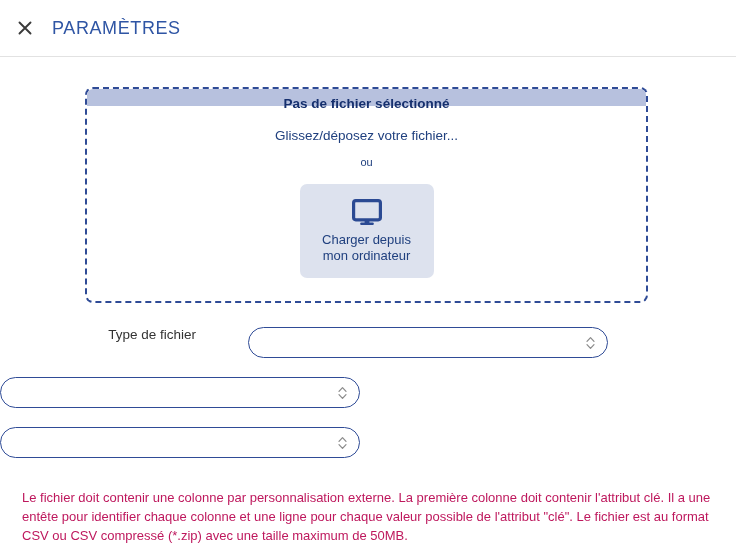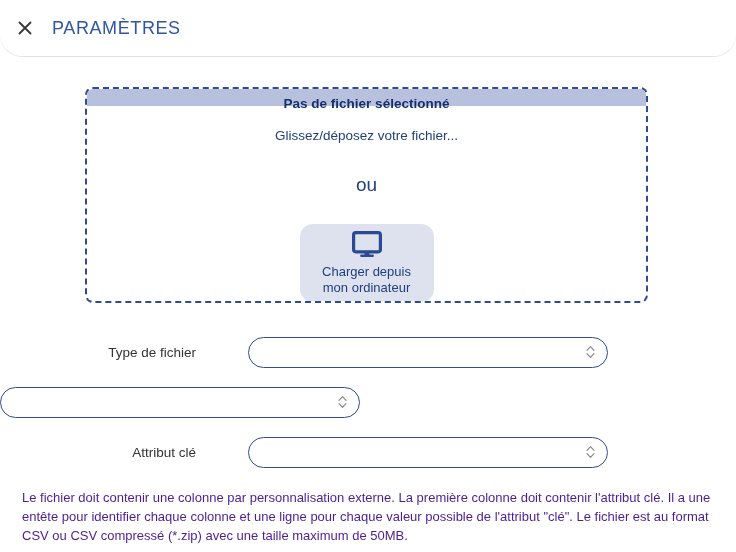--- a/index.html
+++ b/index.html
@@ -18,21 +18,20 @@
 
   
   .header {
     height: 57px;
     box-sizing: border-box;
     border-bottom: 1px solid #e2e2e2;
     display: flex;
     align-items: center;
     padding-left: 12px;
     background: #ffffff;
-    border-radius: 22px;
   }
   .close-btn {
     width: 26px;
     height: 26px;
     display: flex;
     align-items: center;
     justify-content: center;
     cursor: pointer;
     background: none;
     border: none;
@@ -69,39 +68,38 @@
     font-weight: bold;
     text-align: center;
     line-height: 29px;
     height: 17px;
   }
   .dropzone-body {
     display: flex;
     flex-direction: column;
     align-items: center;
     padding-top: 22px;
-    gap: 12px;
   }
   .drop-hint {
     font-size: 13.5px;
     color: #20407f;
   }
   .drop-or {
-    font-size: 19px;
+    font-size: 11px;
     color: #20407f;
-    margin-top: 19px;
+    margin-top: 13px;
   }
 
   .upload-btn {
     margin-top: 16px;
     width: 134px;
-    height: 78px;
+    height: 94px;
     background: #dde2ee;
     border: none;
-    border-radius: 13px;
+    border-radius: 7px;
     display: flex;
     flex-direction: column;
     align-items: center;
     justify-content: center;
     cursor: pointer;
     font-family: inherit;
     padding: 12px;
   }
   .monitor-icon { margin-bottom: 6px; }
   .monitor-icon svg { display: block; }
@@ -115,21 +113,21 @@
 
   
   .form {
     position: absolute;
     left: 0;
     top: 327px;
     width: 736px;
   }
   .field-row {
     display: flex;
-    align-items: center;
+    align-items: flex-start;
     height: 50px;
     gap: 37px;
   }
   .field-label {
     width: 211px;
     text-align: right;
     padding-right: 15px;
     box-sizing: border-box;
     font-size: 13.5px;
     color: #333333;
@@ -171,21 +169,21 @@
   .select-arrows svg { display: block; }
 
   
   .footer-note {
     position: absolute;
     left: 22px;
     top: 488px;
     width: 694px;
     font-size: 13px;
     line-height: 19px;
-    color: #4c1d95;
+    color: #be185d;
   }
 </style>
 </head>
 <body>
 
 <div class="header">
   <button class="close-btn">
     <span>
       <svg width="14" height="14" viewBox="0 0 14 14" aria-hidden="true">
         <path d="M1.5 1.5 L12.5 12.5 M12.5 1.5 L1.5 12.5" stroke="#3a3a3a" stroke-width="1.9" stroke-linecap="round"></path>
@@ -240,21 +238,20 @@
       <span class="select-arrows">
         <svg width="9" height="14" viewBox="0 0 9 14" aria-hidden="true">
           <path d="M1 5.4 L4.5 1.6 L8 5.4" fill="none" stroke="#8a8a8a" stroke-width="1.2" stroke-linecap="round" stroke-linejoin="round"></path>
           <path d="M1 8.6 L4.5 12.4 L8 8.6" fill="none" stroke="#8a8a8a" stroke-width="1.2" stroke-linecap="round" stroke-linejoin="round"></path>
         </svg>
       </span>
     </div>
   </div>
 
   <div class="field-row">
-    <div class="field-label">Attribut clé</div>
     <div class="select-wrap">
       <select class="field-select">
         <option></option>
       </select>
       <span class="select-arrows">
         <svg width="9" height="14" viewBox="0 0 9 14" aria-hidden="true">
           <path d="M1 5.4 L4.5 1.6 L8 5.4" fill="none" stroke="#8a8a8a" stroke-width="1.2" stroke-linecap="round" stroke-linejoin="round"></path>
           <path d="M1 8.6 L4.5 12.4 L8 8.6" fill="none" stroke="#8a8a8a" stroke-width="1.2" stroke-linecap="round" stroke-linejoin="round"></path>
         </svg>
       </span>

